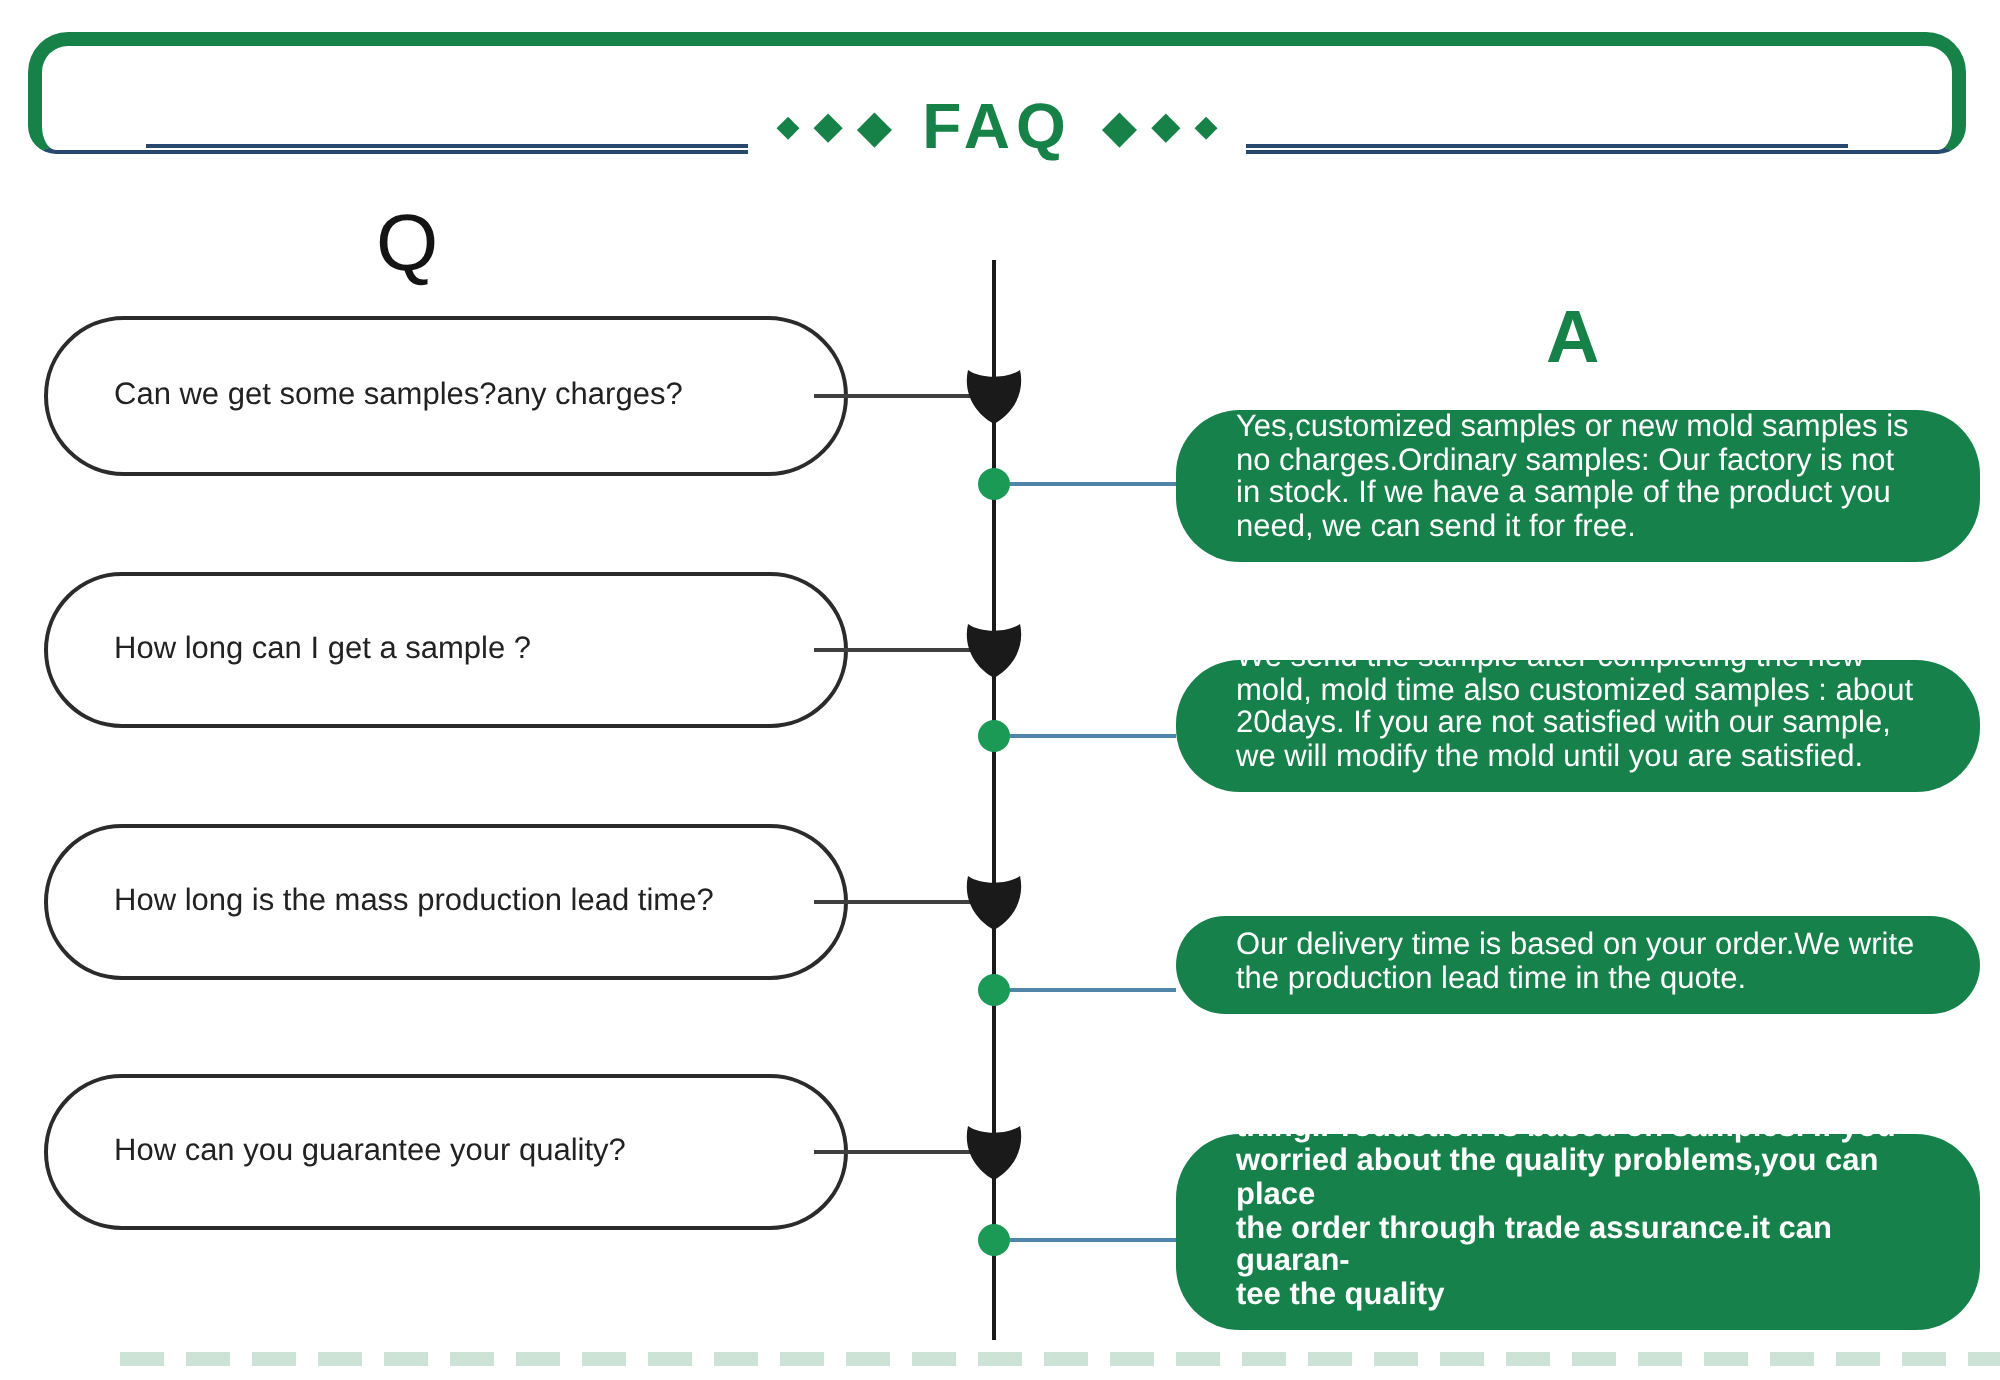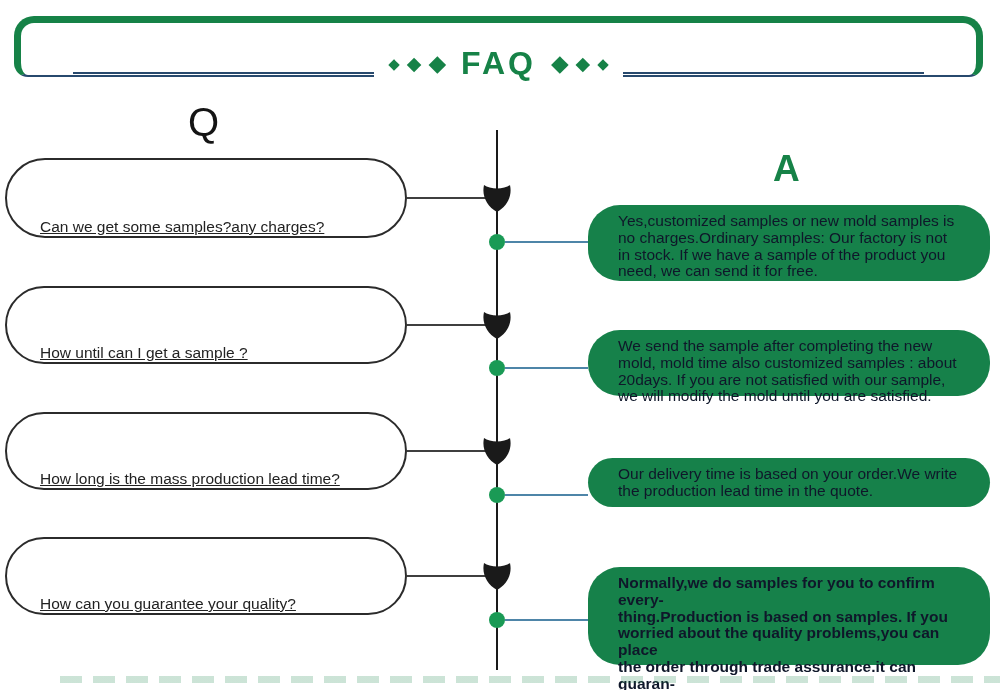--- a/index.html
+++ b/index.html
@@ -32,31 +32,31 @@
   .q-label{left:188px;top:100px;font-size:40px;color:#141414;font-weight:500;}
   .a-label{left:773px;top:148px;font-size:37px;color:#168247;font-weight:bold;}
 
   
   .v-line{left:496px;top:130px;width:2px;height:540px;background:#1a1a1a;}
   .shield{width:32px;height:30px;}
   .dot{width:16px;height:16px;border-radius:50%;background:#1a9a55;}
 
   
   .q-pill{
-    left:5px;width:402px;box-sizing:border-box;background:#ffffff;
-    border:2px solid #2b2b2b;border-radius:42px;display:flex;align-items:flex-end;
-    padding-left:33px;padding-right:20px;font-size:15.5px;color:#222222;text-decoration:underline;
+    left:22px;width:402px;box-sizing:border-box;background:#ffffff;
+    border:2px solid #2b2b2b;border-radius:42px;display:flex;align-items:center;
+    padding-left:33px;padding-right:20px;font-size:15.5px;color:#222222;
   }
   .q-connector{height:2px;background:#3f3f3f;}
 
   
   .a-bubble{
     left:588px;width:402px;box-sizing:border-box;background:#16814a;
-    border-radius:32px;display:flex;align-items:flex-start;
-    padding:8px 18px 8px 30px;color:#0f172a;font-size:15.5px;line-height:16.8px;
+    border-radius:32px;display:flex;align-items:flex-end;
+    padding:8px 18px 8px 30px;color:#ffffff;font-size:15.5px;line-height:16.8px;
   }
   .a-text{white-space:pre-line;}
   .a-connector{height:2px;background:#4e85a8;}
 
   
   .bottom-dashes{
     left:60px;right:0;top:676px;height:7px;
     background:repeating-linear-gradient(90deg,
       rgba(22,130,71,0.22) 0px, rgba(22,130,71,0.22) 22px,
       rgba(255,255,255,0) 22px, rgba(255,255,255,0) 33px);
@@ -95,21 +95,21 @@
 <div class="abs dot" style="left:489px;top:234px;"></div>
 <div class="abs a-connector" style="left:505px;width:83px;top:241px;"></div>
 <div class="abs a-bubble" style="top:205px;height:76px;">
   <span class="a-text">Yes,customized samples or new mold samples is
 no charges.Ordinary samples: Our factory is not
 in stock. If we have a sample of the product you
 need, we can send it for free.</span>
 </div>
 
 <div class="abs q-pill" style="top:286px;height:78px;">
-  <span>How until can I get a sample ?</span>
+  <span>How long can I get a sample ?</span>
 </div>
 <div class="abs q-connector" style="left:407px;width:80px;top:324px;"></div>
 <svg class="abs shield" style="left:481px;top:310px;" viewBox="0 0 32 30">
   <path d="M3,2 C9,6.5 23,6.5 29,2 C31.5,13 26,23.5 16,29 C6,23.5 0.5,13 3,2 Z" fill="#1a1a1a"></path>
 </svg>
 <div class="abs dot" style="left:489px;top:360px;"></div>
 <div class="abs a-connector" style="left:505px;width:83px;top:367px;"></div>
 <div class="abs a-bubble" style="top:330px;height:66px;">
   <span class="a-text">We send the sample after completing the new
 mold, mold time also customized samples : about

